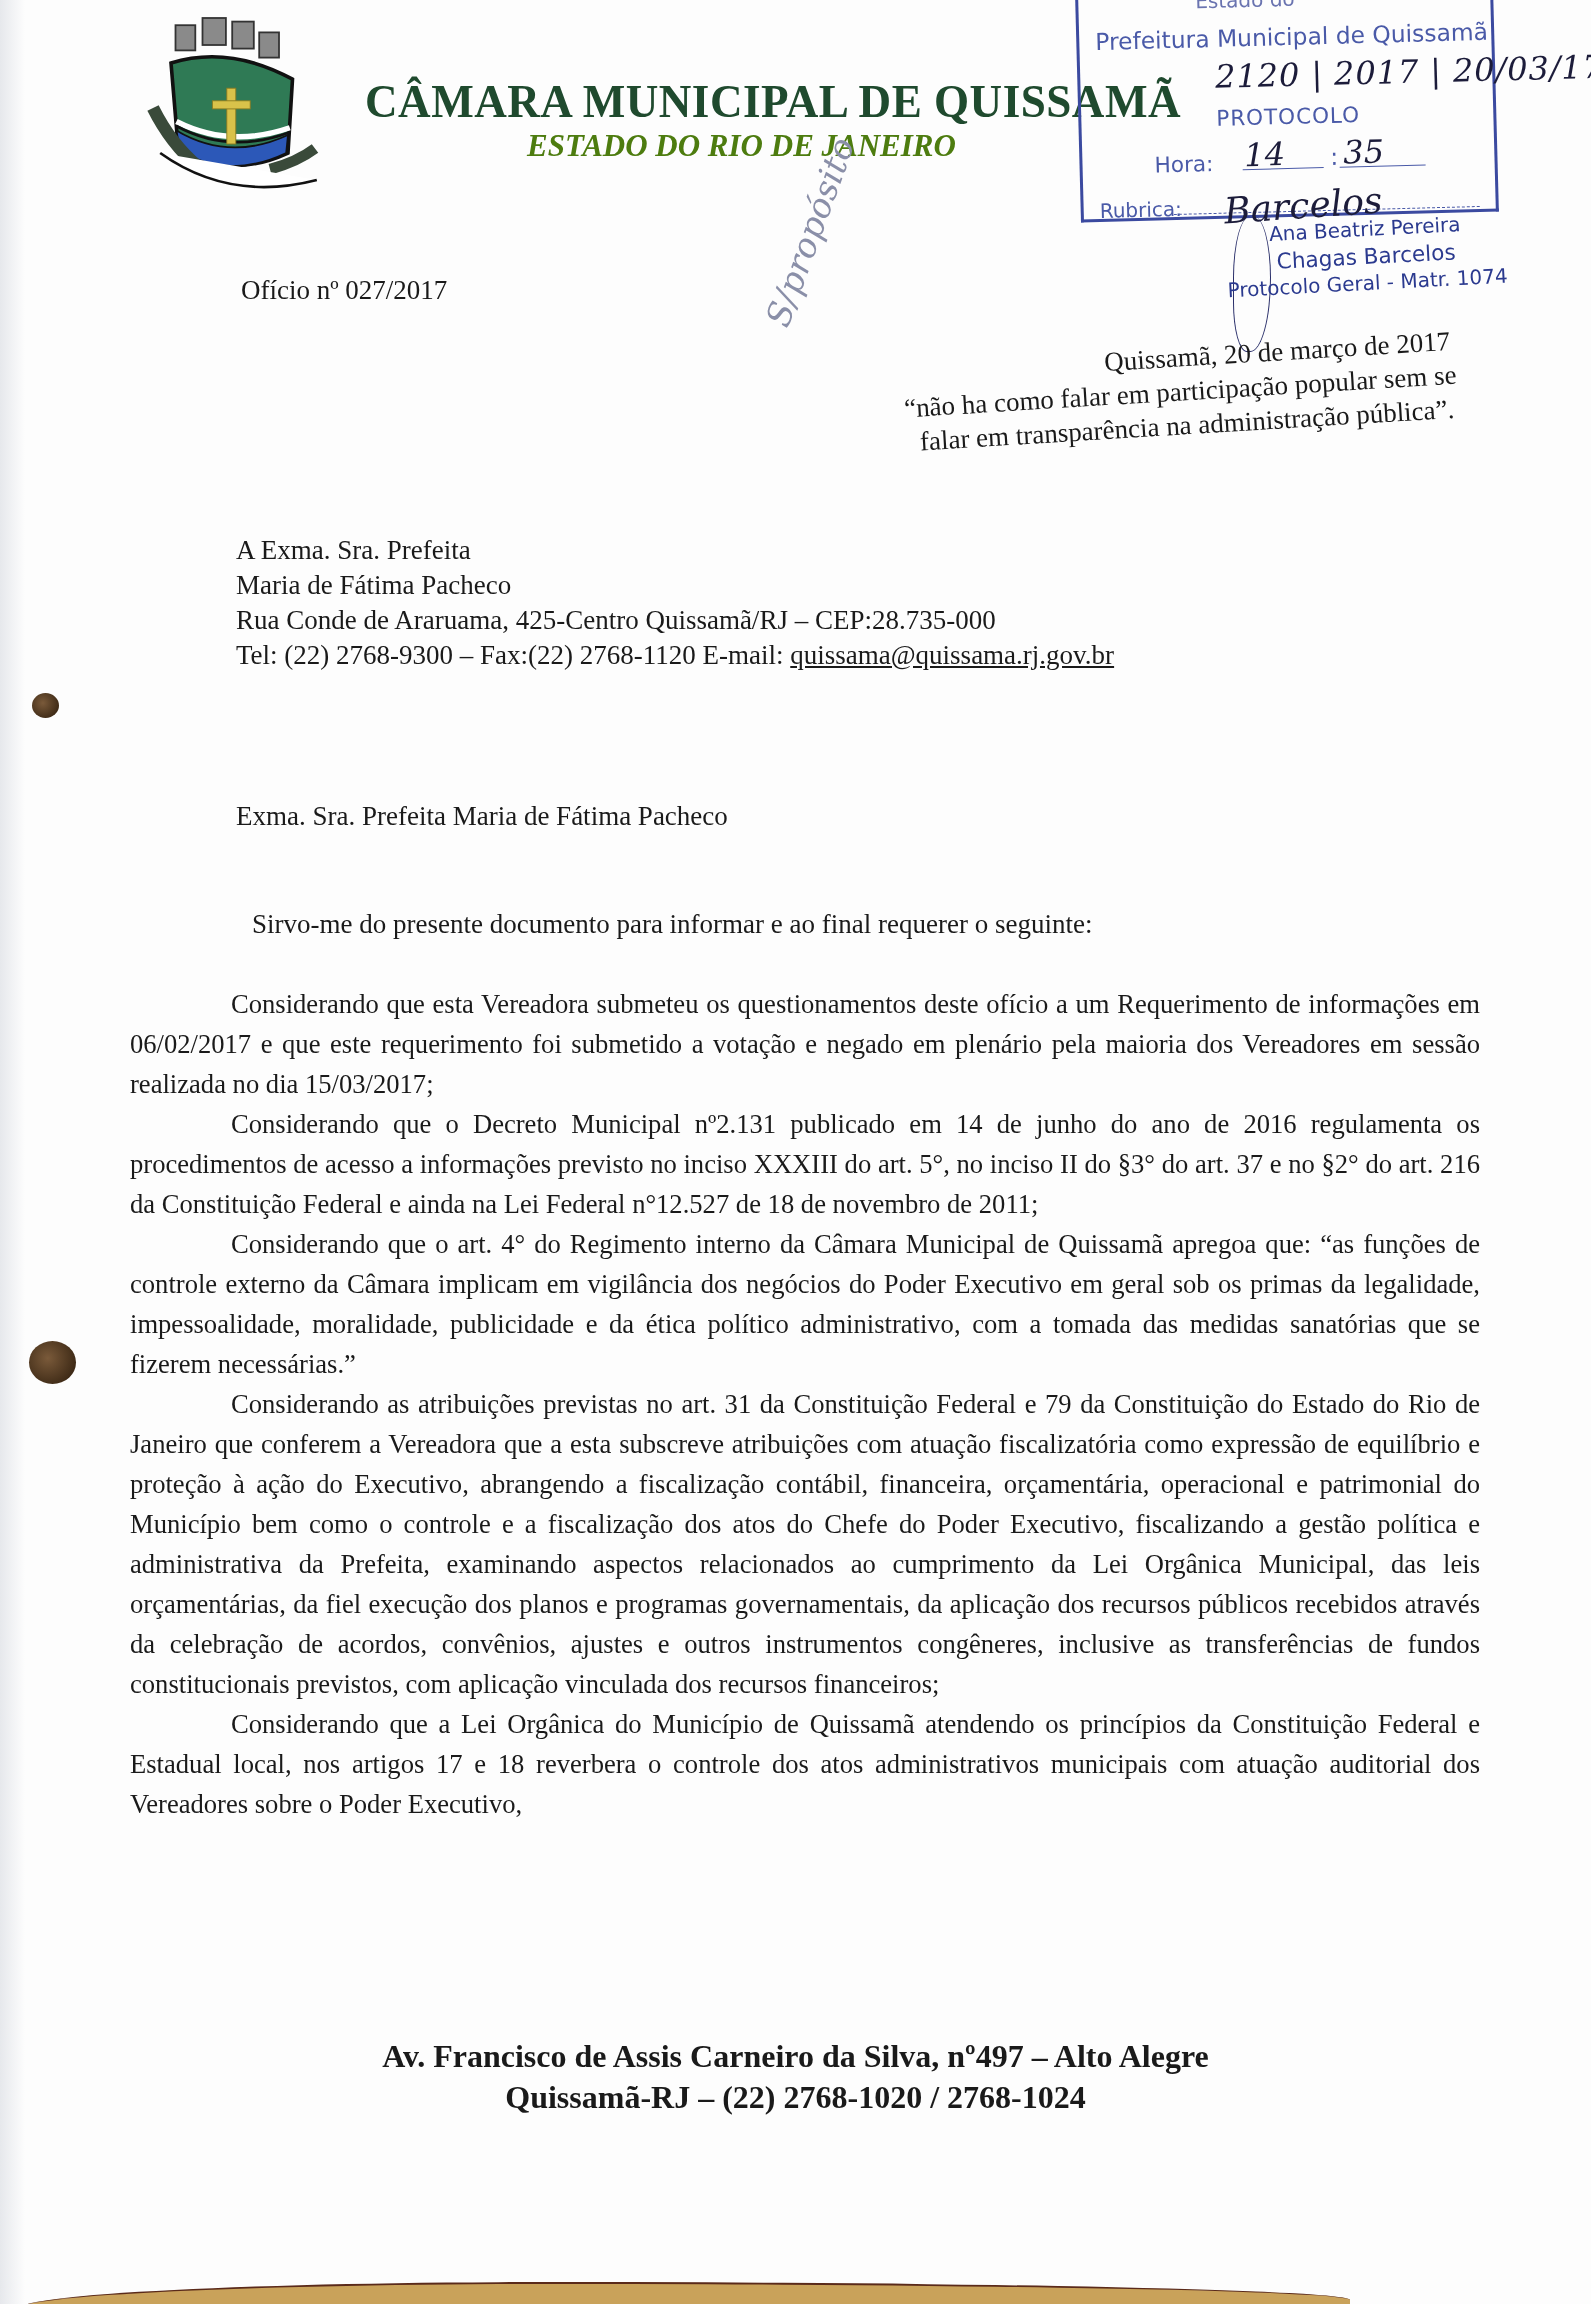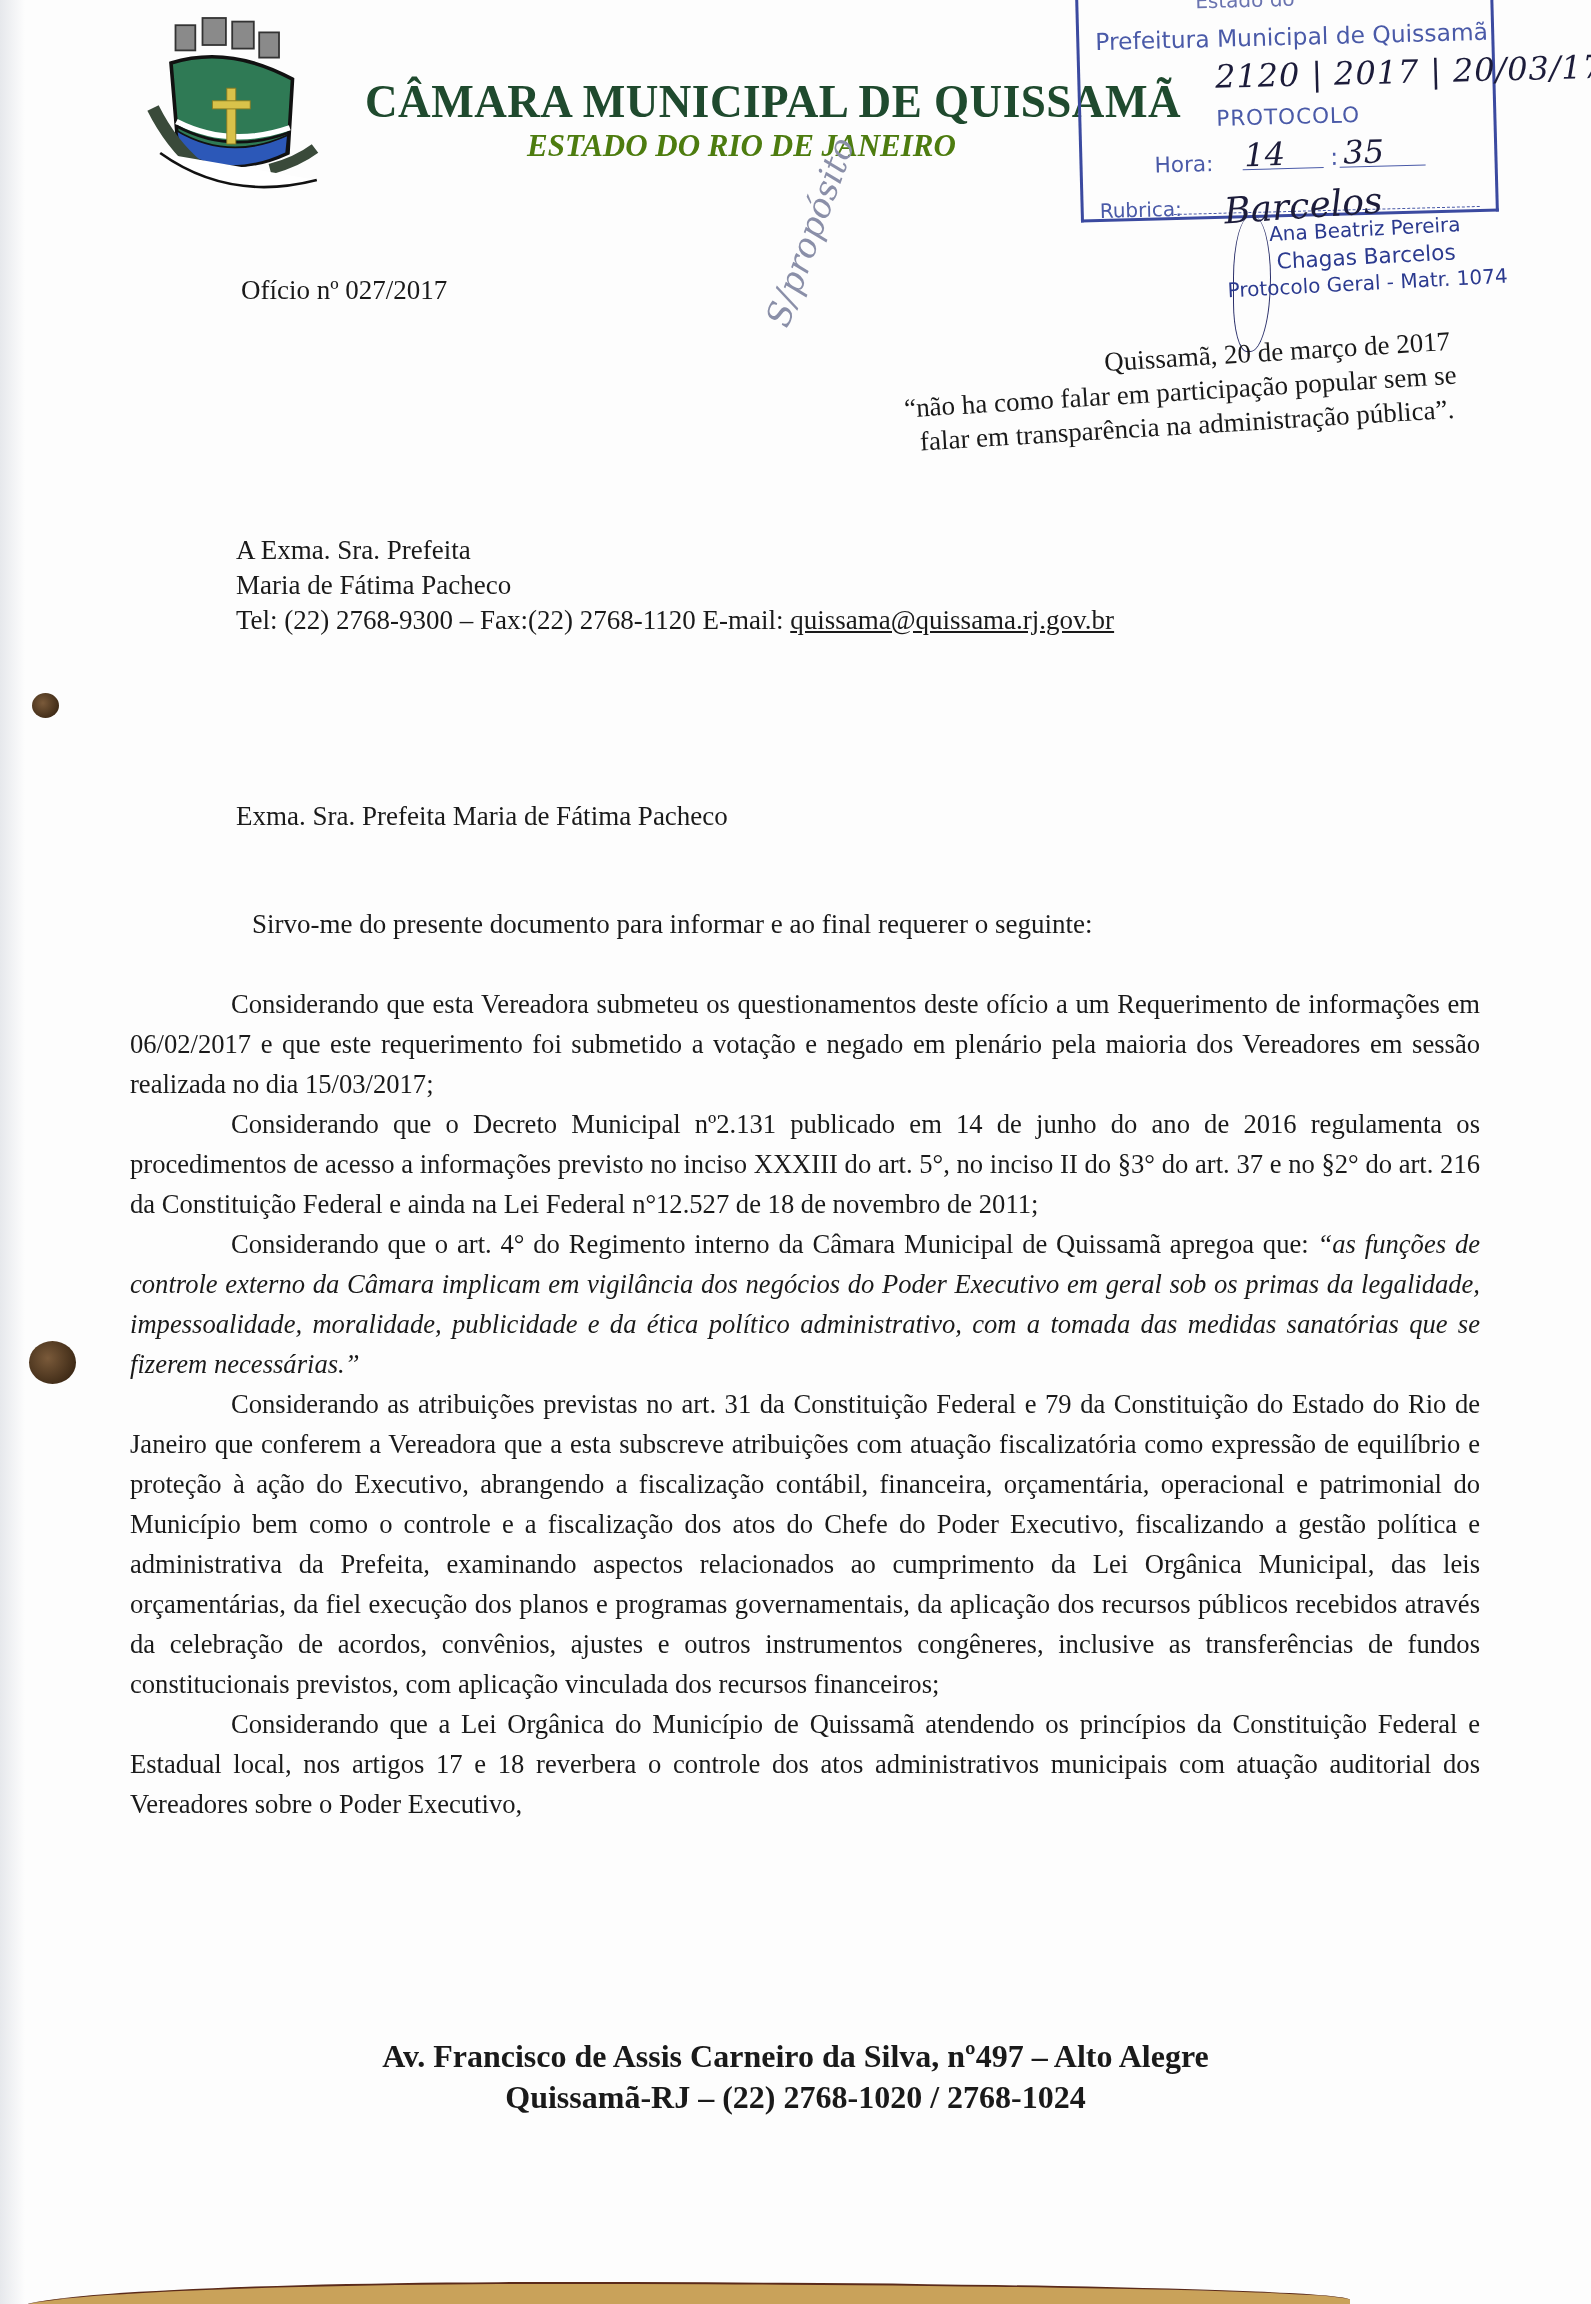--- a/index.html
+++ b/index.html
@@ -70,21 +70,21 @@
   .addr { left: 236px; top: 533px; font-size: 27px; line-height: 35px; }
   .addr div { white-space: nowrap; }
   .addr .email { text-decoration: underline; text-align: center; }
   .greeting { left: 236px; top: 801px; font-size: 27px; }
   .intro { left: 252px; top: 909px; font-size: 27px; white-space: nowrap; }
   .body-text {
     left: 130px; top: 984px; width: 1350px; font-size: 26.6px; line-height: 40px;
     text-align: justify;
   }
   .body-text p { margin: 0; text-indent: 101px; }
-  .body-text .quote { font-style: italic; }
+  .body-text .quote { }
   
   .footer {
     left: 0; top: 2036px; width: 1591px; text-align: center; font-weight: bold;
     font-size: 32px; line-height: 41px; color: #1a1a1a;
   }
   .dot-hole { border-radius: 50%; background: radial-gradient(circle at 40% 40%, #7a5a3a, #2a1a0a); }
   .hole1 { left: 32px; top: 693px; width: 27px; height: 25px; }
   .hole2 { left: 29px; top: 1341px; width: 47px; height: 43px; }
   .left-shadow { left: 0; top: 0; width: 25px; height: 2304px; background: linear-gradient(to right, #e6e8ec, rgba(253,253,253,0)); }
   .bottom-edge {
@@ -149,20 +149,21 @@
 
 <div class="abs date-block">
   <div>Quissamã, 20 de março de 2017</div>
   <div>“não ha como falar em participação popular sem se</div>
   <div>falar em transparência na administração pública”.</div>
 </div>
 
 <div class="abs addr">
   <div>A Exma. Sra. Prefeita</div>
   <div>Maria de Fátima Pacheco</div>
+  <div>Rua Conde de Araruama, 425-Centro Quissamã/RJ – CEP:28.735-000</div>
   <div>
     <span>Tel: (22) 2768-9300 – Fax:(22) 2768-1120 E-mail: </span><span class="email">quissama@quissama.rj.gov.br</span>
   </div>
 </div>
 
 <div class="abs greeting">Exma. Sra. Prefeita Maria de Fátima Pacheco</div>
 <div class="abs intro">Sirvo-me do presente documento para informar e ao final requerer o seguinte:</div>
 
 <div class="abs body-text">
   <p>Considerando que esta Vereadora submeteu os questionamentos deste ofício a um Requerimento de informações em 06/02/2017 e que este requerimento foi submetido a votação e negado em plenário pela maioria dos Vereadores em sessão realizada no dia 15/03/2017;</p>

